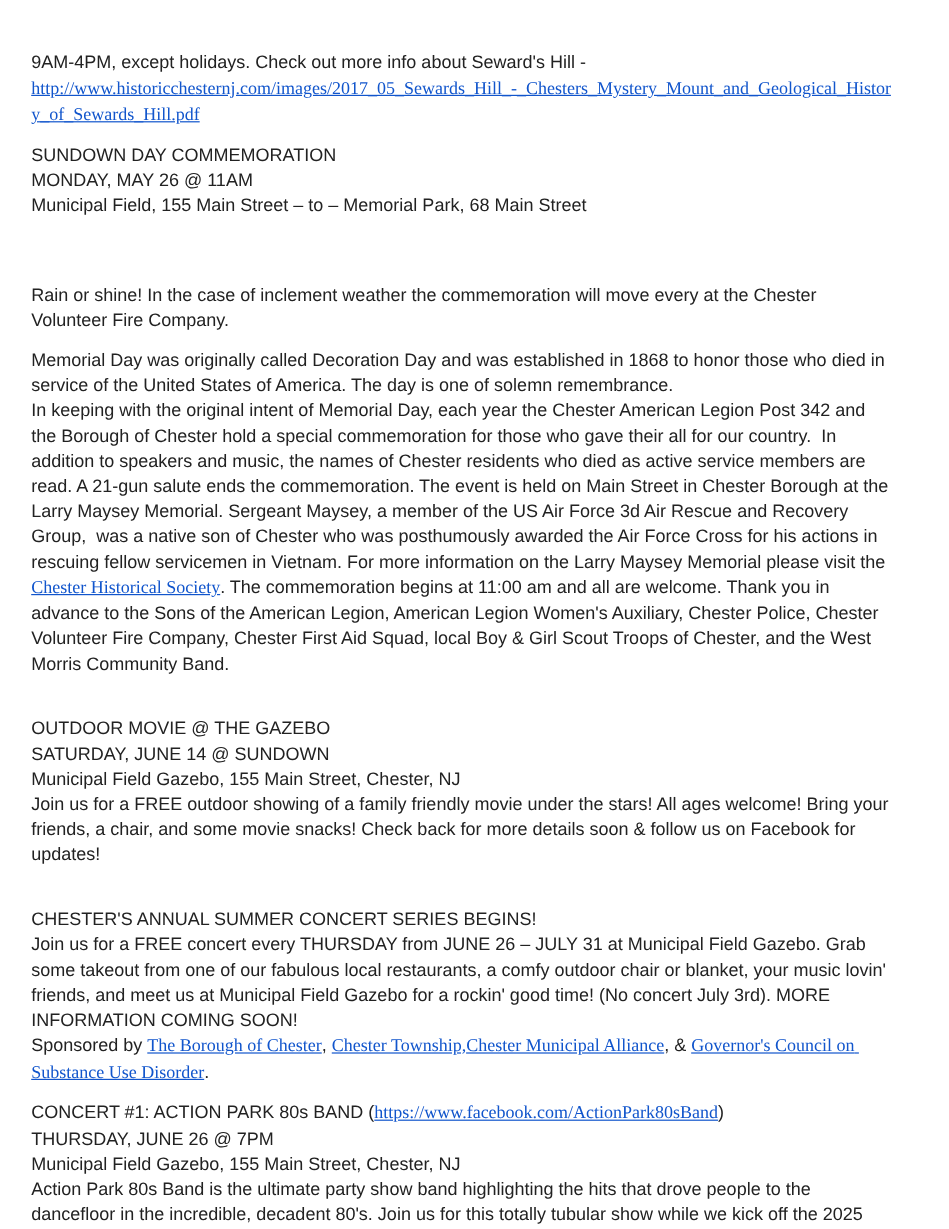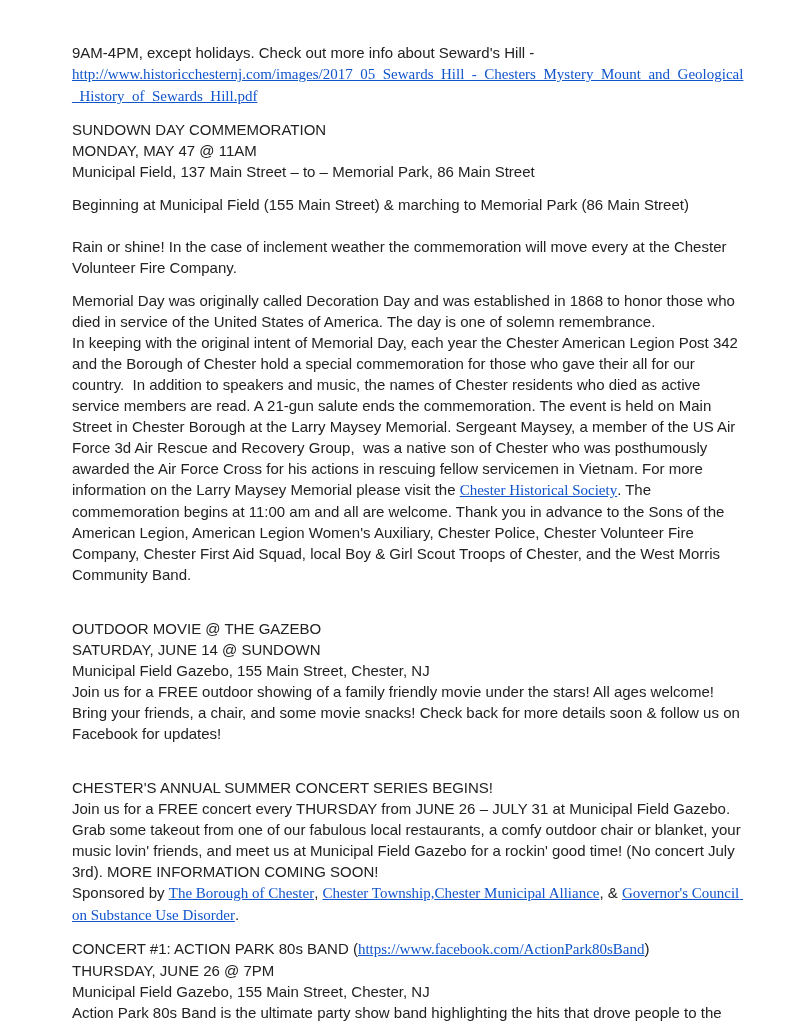--- a/index.html
+++ b/index.html
@@ -8,21 +8,21 @@
     padding: 0;
     background: #ffffff;
   }
   .page {
     position: relative;
     width: 791px;
     height: 1024px;
     background: var(--page-bg, #ffffff);
     overflow: hidden;
     box-sizing: border-box;
-    padding: 42px 45px 0 72px;
+    padding: 42px 45px 0 26px;
     font-family: "Liberation Sans", sans-serif;
     font-size: 15px;
     line-height: 21px;
     color: var(--text-color, #222222);
   }
   .para {
     margin: 0;
     white-space: pre-wrap;
     text-align: left;
   }
@@ -38,23 +38,23 @@
   .gap-s { height: 12px; }
   .gap-l { height: 33px; }
 </style>
 </head>
 <body>
 
 <div class="page" style="--page-bg: #ffffff; --text-color: #222222; --link-color: #1155cc;">
   <main>
       <p class="para"><span>9AM-4PM, except holidays. Check out more info about Seward's Hill -</span><br><a class="link break-all">http://www.historicchesternj.com/images/2017_05_Sewards_Hill_-_Chesters_Mystery_Mount_and_Geological_History_of_Sewards_Hill.pdf</a></p>
       <div class="gap-s"></div>
-      <p class="para"><span>SUNDOWN DAY COMMEMORATION</span><br><span>MONDAY, MAY 47 @ 11AM</span><br><span>Municipal Field, 137 Main Street – to – Memorial Park, 86 Main Street</span></p>
+      <p class="para"><span>SUNDOWN DAY COMMEMORATION</span><br><span>MONDAY, MAY 26 @ 11AM</span><br><span>Municipal Field, 155 Main Street – to – Memorial Park, 68 Main Street</span></p>
       <div class="gap-s"></div>
-      <p class="para"><span>Beginning at Municipal Field (155 Main Street) &amp; marching to Memorial Park (86 Main Street)</span><br><br><span>Rain or shine! In the case of inclement weather the commemoration will move every at the Chester Volunteer Fire Company.</span></p>
+      <p class="para"><br><br><span>Rain or shine! In the case of inclement weather the commemoration will move every at the Chester Volunteer Fire Company.</span></p>
       <div class="gap-s"></div>
       <p class="para"><span>Memorial Day was originally called Decoration Day and was established in 1868 to honor those who died in service of the United States of America. The day is one of solemn remembrance.</span><br><span>In keeping with the original intent of Memorial Day, each year the Chester American Legion Post 342 and the Borough of Chester hold a special commemoration for those who gave their all for our country.  In addition to speakers and music, the names of Chester residents who died as active service members are read. A 21-gun salute ends the commemoration. The event is held on Main Street in Chester Borough at the Larry Maysey Memorial. Sergeant Maysey, a member of the US Air Force 3d Air Rescue and Recovery Group,  was a native son of Chester who was posthumously awarded the Air Force Cross for his actions in rescuing fellow servicemen in Vietnam. For more information on the Larry Maysey Memorial please visit the </span><a class="link">Chester Historical Society</a><span>. The commemoration begins at 11:00 am and all are welcome. Thank you in advance to the Sons of the American Legion, American Legion Women's Auxiliary, Chester Police, Chester Volunteer Fire Company, Chester First Aid Squad, local Boy &amp; Girl Scout Troops of Chester, and the West Morris Community Band.</span></p>
       <div class="gap-l"></div>
       <p class="para"><span>OUTDOOR MOVIE @ THE GAZEBO</span><br><span>SATURDAY, JUNE 14 @ SUNDOWN</span><br><span>Municipal Field Gazebo, 155 Main Street, Chester, NJ</span><br><span>Join us for a FREE outdoor showing of a family friendly movie under the stars! All ages welcome! Bring your friends, a chair, and some movie snacks! Check back for more details soon &amp; follow us on Facebook for updates!</span></p>
       <div class="gap-l"></div>
       <p class="para"><span>CHESTER'S ANNUAL SUMMER CONCERT SERIES BEGINS!</span><br><span>Join us for a FREE concert every THURSDAY from JUNE 26 – JULY 31 at Municipal Field Gazebo. Grab some takeout from one of our fabulous local restaurants, a comfy outdoor chair or blanket, your music lovin' friends, and meet us at Municipal Field Gazebo for a rockin' good time! (No concert July 3rd). MORE INFORMATION COMING SOON!</span><br><span>Sponsored by </span><a class="link">The Borough of Chester</a><span>, </span><a class="link">Chester Township,</a><a class="link">Chester Municipal Alliance</a><span>, &amp; </span><a class="link">Governor's Council on Substance Use Disorder</a><span>.</span></p>
       <div class="gap-s"></div>
       <p class="para"><span>CONCERT #1: ACTION PARK 80s BAND (</span><a class="link">https://www.facebook.com/ActionPark80sBand</a><span>)</span><br><span>THURSDAY, JUNE 26 @ 7PM</span><br><span>Municipal Field Gazebo, 155 Main Street, Chester, NJ</span><br><span>Action Park 80s Band is the ultimate party show band highlighting the hits that drove people to the dancefloor in the incredible, decadent 80's. Join us for this totally tubular show while we kick off the 2025 Summer Concert Series!</span></p>
     </main>
 </div>

